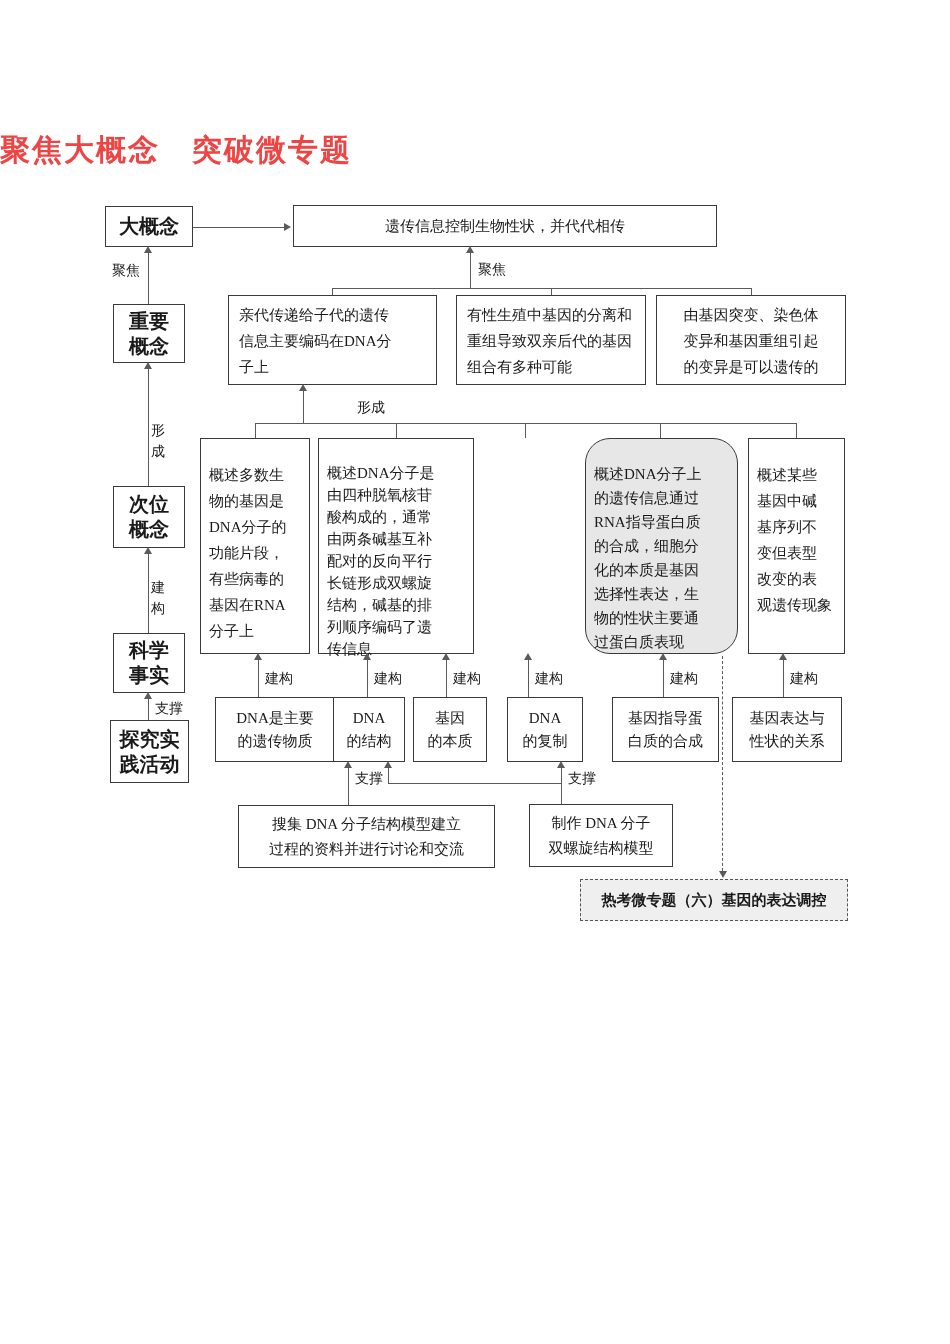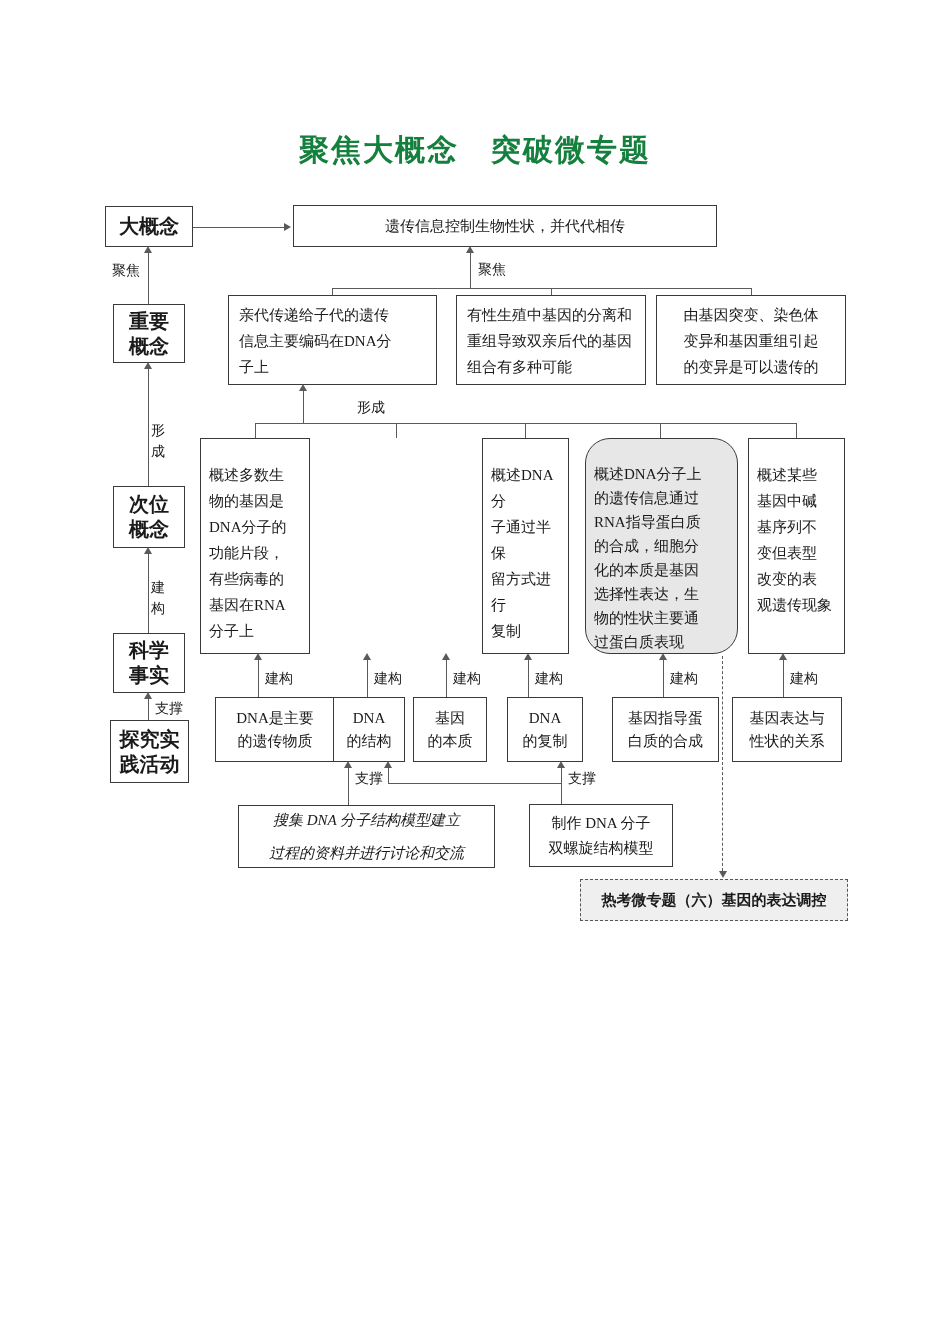--- a/index.html
+++ b/index.html
@@ -1,20 +1,20 @@
 <!DOCTYPE html>
 <html><head>
 <meta charset="utf-8">
 <style>
   html,body{margin:0;padding:0;background:#ffffff;}
   .canvas{position:relative;width:950px;height:1344px;background:#ffffff;overflow:hidden;
           font-family:"Liberation Serif","DejaVu Serif",serif;color:#1a1a1a;}
-  .title{position:absolute;left:0;right:0;top:130px;text-align:center;
+  .title{position:absolute;left:0;right:0;top:130px;text-align:left;
          font-family:"Liberation Sans","DejaVu Sans",sans-serif;
-         font-weight:bold;font-size:30px;letter-spacing:2px;color:#15803d;}
+         font-weight:bold;font-size:30px;letter-spacing:2px;color:#ef4444;}
   .box{position:absolute;box-sizing:border-box;border:1.5px solid #3a3a3a;background:#fff;
        font-size:15px;white-space:pre-line;}
   .flexc{display:flex;align-items:center;justify-content:center;text-align:center;}
   .side{font-family:Liberation Serif, serif;font-weight:bold;
         font-size:20px;line-height:25px;}
   .pad{padding:6px 10px;line-height:26px;}
   .pad-sm{padding:23px 8px;line-height:22px;}
   .lh26{line-height:26px;}
   .lh24{line-height:24px;border-radius:25px;}
   .ctr{text-align:center;}
@@ -98,24 +98,29 @@
   <div class="vline" style="left:660px;top:423px;height:15px;"></div>
   <div class="vline" style="left:796px;top:423px;height:15px;"></div>
 
   <div class="box pad-sm lh26" style="left:200px;top:438px;width:110px;height:216px;">概述多数生
 物的基因是
 DNA分子的
 功能片段，
 有些病毒的
 基因在RNA
 分子上</div>
-  <div class="box pad-sm lh26" style="left:482px;top:438px;width:87px;height:216px;">概述DNA分
-子通过半保
-留方式进行
-复制</div>
+  <div class="box pad-sm" style="left:318px;top:438px;width:156px;height:216px;">概述DNA分子是
+由四种脱氧核苷
+酸构成的，通常
+由两条碱基互补
+配对的反向平行
+长链形成双螺旋
+结构，碱基的排
+列顺序编码了遗
+传信息</div>
   <div class="box pad-sm lh24 gray" style="left:585px;top:438px;width:153px;height:216px;">概述DNA分子上
 的遗传信息通过
 RNA指导蛋白质
 的合成，细胞分
 化的本质是基因
 选择性表达，生
 物的性状主要通
 过蛋白质表现</div>
   <div class="box pad-sm lh26" style="left:748px;top:438px;width:97px;height:216px;">概述某些
 基因中碱
@@ -166,21 +171,21 @@
   <div class="lbl" style="left:355px;top:770px;">支撑</div>
 
   <div class="vline" style="left:388px;top:767px;height:16px;"></div>
   <div class="arr-up" style="left:384px;top:761px;"></div>
   <div class="hline" style="left:388px;top:783px;width:173px;"></div>
 
   <div class="vline" style="left:561px;top:767px;height:37px;"></div>
   <div class="arr-up" style="left:557px;top:761px;"></div>
   <div class="lbl" style="left:568px;top:770px;">支撑</div>
 
-  <div class="box flexc" style="left:238px;top:805px;width:257px;height:63px;line-height:33px;font-style:italic;">搜集 DNA 分子结构模型建立
+  <div class="box flexc" style="left:238px;top:805px;width:257px;height:63px;line-height:25px;">搜集 DNA 分子结构模型建立
 过程的资料并进行讨论和交流</div>
   <div class="box flexc" style="left:529px;top:804px;width:144px;height:63px;line-height:25px;">制作 DNA 分子
 双螺旋结构模型</div>
 
   <div class="dline" style="left:722px;top:656px;height:215px;"></div>
   <div class="arr-down" style="left:719px;top:871px;"></div>
 
   <div class="box flexc hot" style="left:580px;top:879px;width:268px;height:42px;">热考微专题（六）基因的表达调控</div>
 
 </div>

